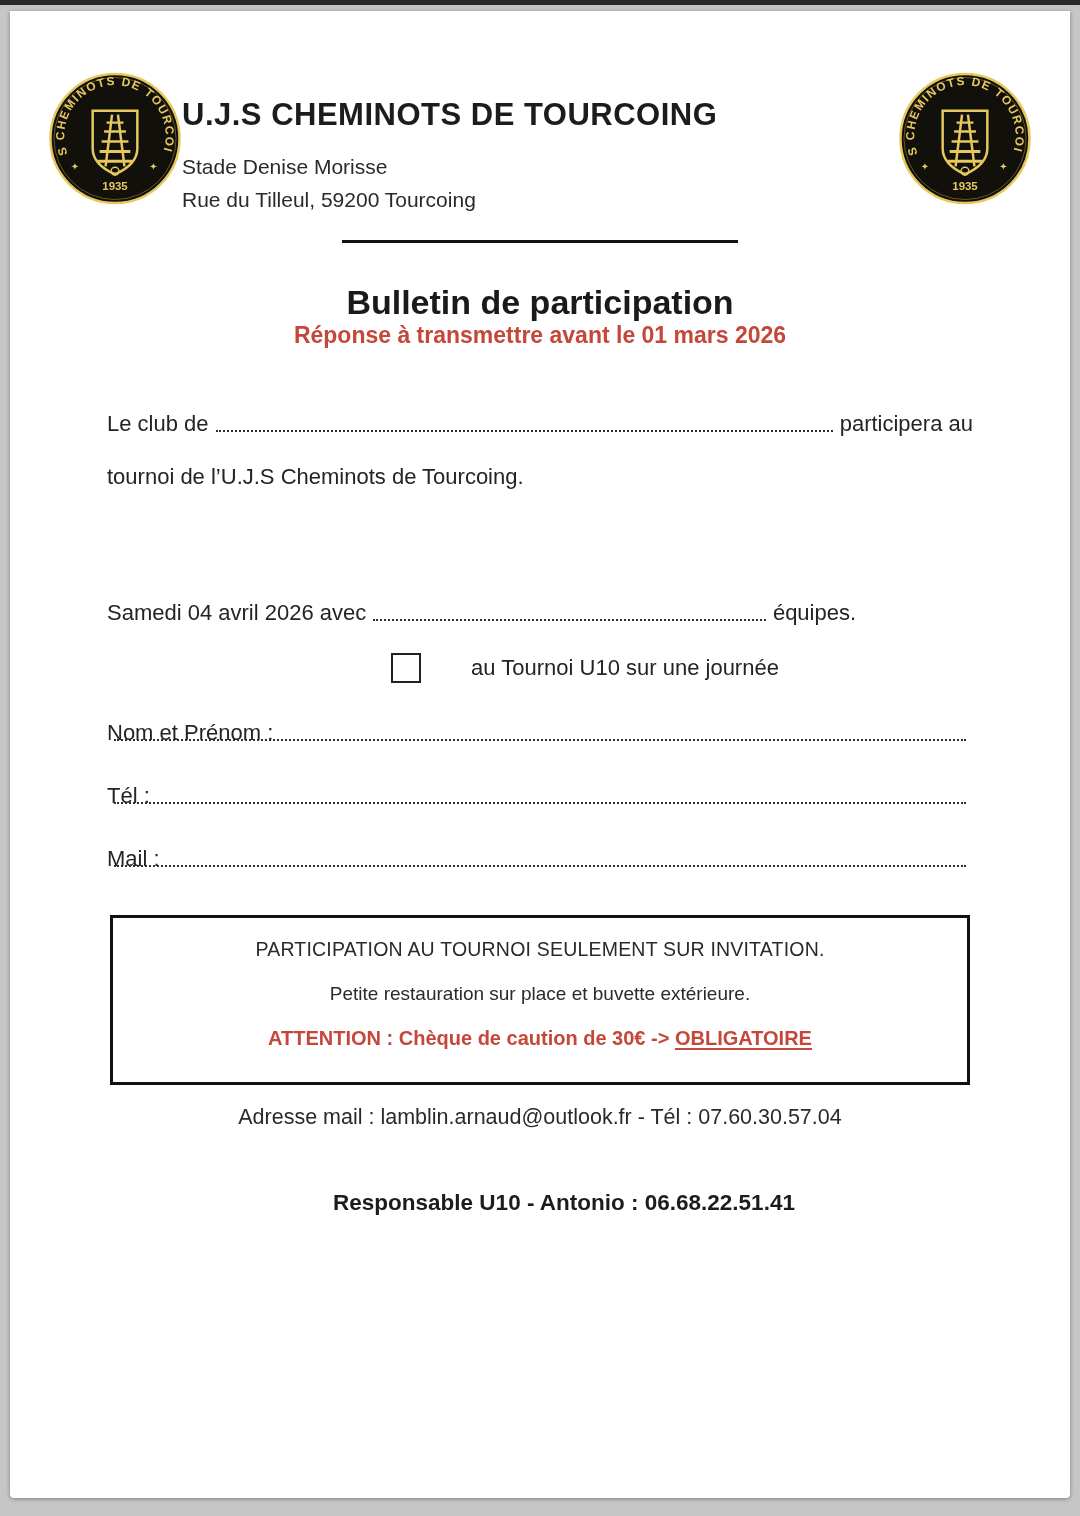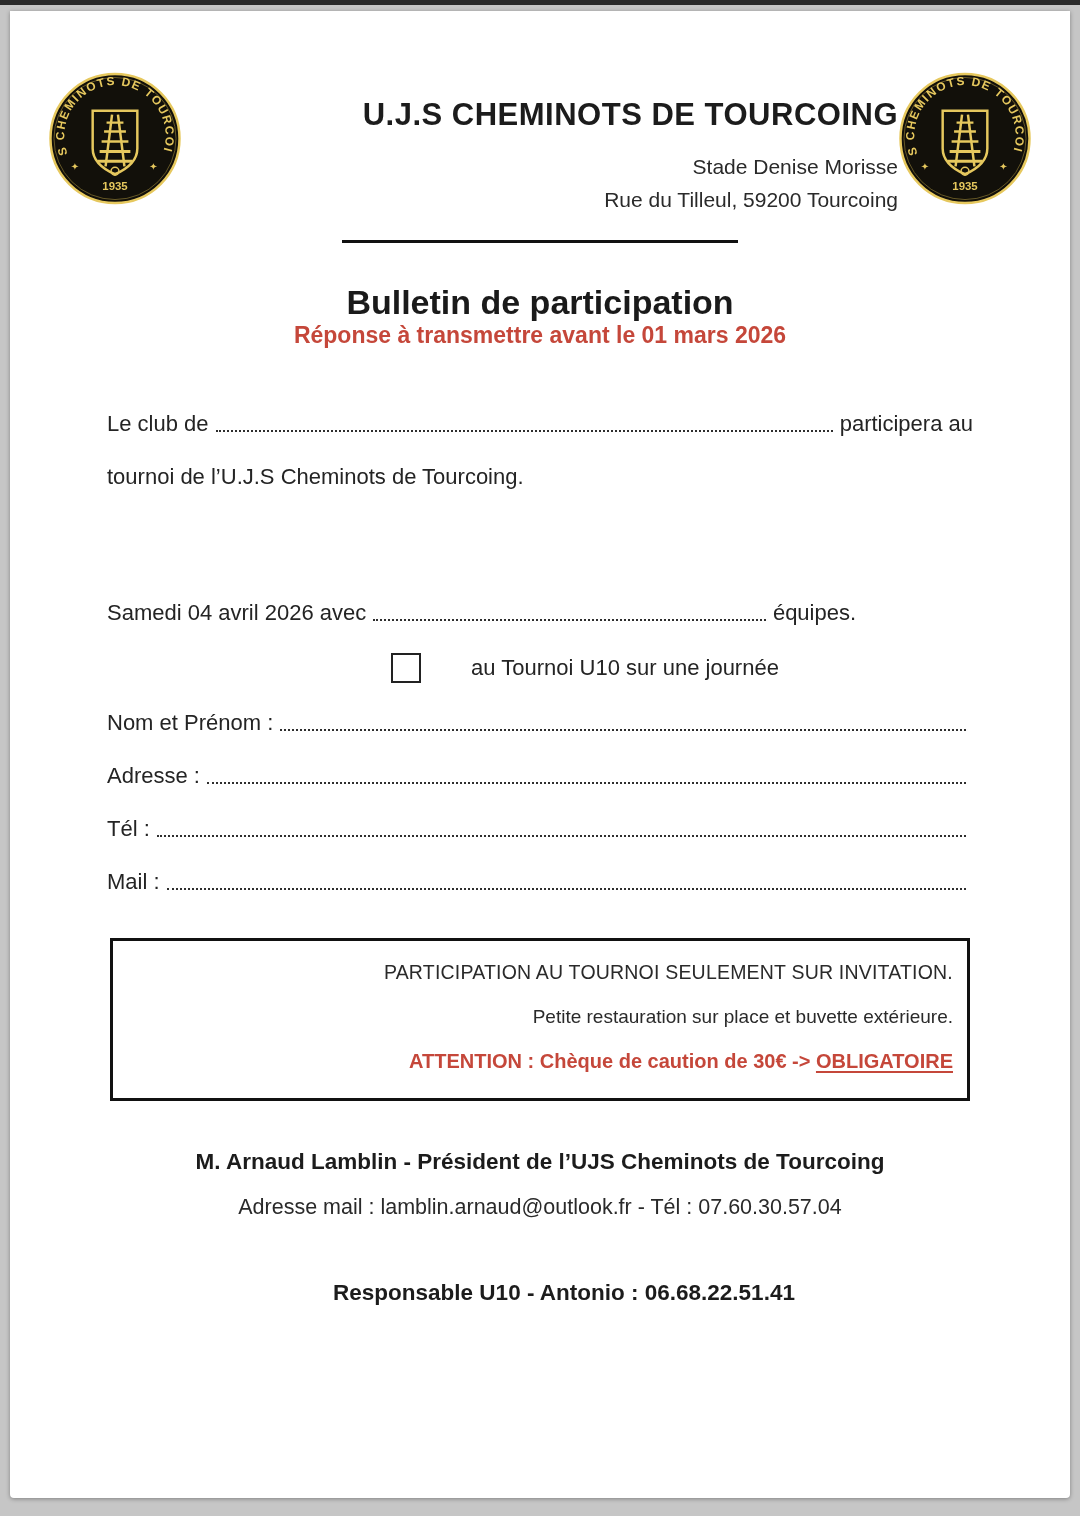--- a/index.html
+++ b/index.html
@@ -17,21 +17,21 @@
     background: #ffffff;
     box-shadow: 0 1px 4px rgba(0,0,0,0.35);
     border-radius: 0 0 4px 4px;
     padding: 58px 0 40px 0;
     overflow: hidden;
   }
 
   
   .header { display: flex; align-items: flex-start; justify-content: space-between; padding: 0 38px; }
   .logo { width: 134px; height: 140px; flex: 0 0 auto; }
-  .header-center { flex: 1; text-align: right; padding-top: 28px; }
+  .header-center { flex: 1; text-align: left; padding-top: 28px; }
   .club-title { font-size: 31px; font-weight: bold; color: #1c1c1c; letter-spacing: 0.5px; }
   .club-address { margin-top: 18px; font-size: 21px; color: #2a2a2a; line-height: 1.55; }
   .divider { width: 396px; height: 3px; background: #111; margin: 24px auto 0 auto; }
 
   
   .doc-titles { text-align: center; margin-top: 40px; }
   .doc-title { font-size: 34px; font-weight: bold; color: #1a1a1a; }
   .doc-deadline { font-size: 23px; font-weight: bold; }
 
   
@@ -48,26 +48,26 @@
   .date-line  { margin-top: 110px; width: 86.5%; }
   .checkbox-row {
     margin-top: 27px; display: flex; align-items: center; justify-content: center;
     transform: translateX(45px);
   }
   .checkbox {
     width: 30px; height: 30px; border: 2.5px solid #222; background: #fff;
     margin-right: 50px; flex: 0 0 auto; cursor: pointer;
   }
   .resp-heading { margin-top: 45px; font-weight: bold; font-size: 22.5px; color: #1c1c1c; }
-  .field { margin-top: 27px; }
+  .field { margin-top: 37px; flex-direction: column; }
 
   
   .notice-box {
     margin: 43px 100px 0 100px; border: 3px solid #111;
-    text-align: right; padding: 20px 14px 25px 14px;
+    text-align: center; padding: 20px 14px 32px 14px;
   }
   .notice-line1 { font-size: 19.5px; color: #2a2a2a; letter-spacing: 0.2px; }
   .notice-line2 { font-size: 19px; color: #2a2a2a; margin-top: 22px; }
   .notice-attention { font-size: 20px; font-weight: bold; margin-top: 22px; }
   .attention-underline { text-decoration: underline; text-decoration-thickness: 2px; text-underline-offset: 3px; }
 
   
   .return-block { margin-top: 60px; text-align: center; font-weight: bold; font-size: 22.5px; line-height: 1.45; color: #1c1c1c; }
   .president-line { margin-top: 48px; text-align: center; font-weight: bold; font-size: 22.5px; color: #1c1c1c; }
   .contact-line { margin-top: 20px; text-align: center; font-size: 21.5px; color: #2a2a2a; }
@@ -159,40 +159,35 @@
       <span class="checkbox"></span>
       <span>au Tournoi U10 sur une journée</span>
     </div>
 
 
     <div class="dotline field">
       <span class="lbl">Nom et Prénom :</span>
       <span class="dotfill"></span>
     </div>
     <div class="dotline field">
-      <span class="lbl">Adresse :</span>
-      <span class="dotfill"></span>
-    </div>
-    <div class="dotline field">
       <span class="lbl">Tél :</span>
       <span class="dotfill"></span>
     </div>
     <div class="dotline field">
       <span class="lbl">Mail :</span>
       <span class="dotfill"></span>
     </div>
 
   </div>
 
   <div class="notice-box">
     <div class="notice-line1">PARTICIPATION AU TOURNOI SEULEMENT SUR INVITATION.</div>
     <div class="notice-line2">Petite restauration sur place et buvette extérieure.</div>
     <div class="notice-attention red">
       <span>ATTENTION : Chèque de caution de 30€ -&gt; </span><span class="attention-underline">OBLIGATOIRE</span>
     </div>
   </div>
 
 
-  <div class="president-line">M. Arnaud Lamblin - Président de l’UJS Cheminots de Tourcoing</div>
   <div class="contact-line">Adresse mail : lamblin.arnaud@outlook.fr - Tél : 07.60.30.57.04</div>
   <div class="responsable-line">Responsable U10 - Antonio : 06.68.22.51.41</div>
 
 </div>
 
 </body></html>

